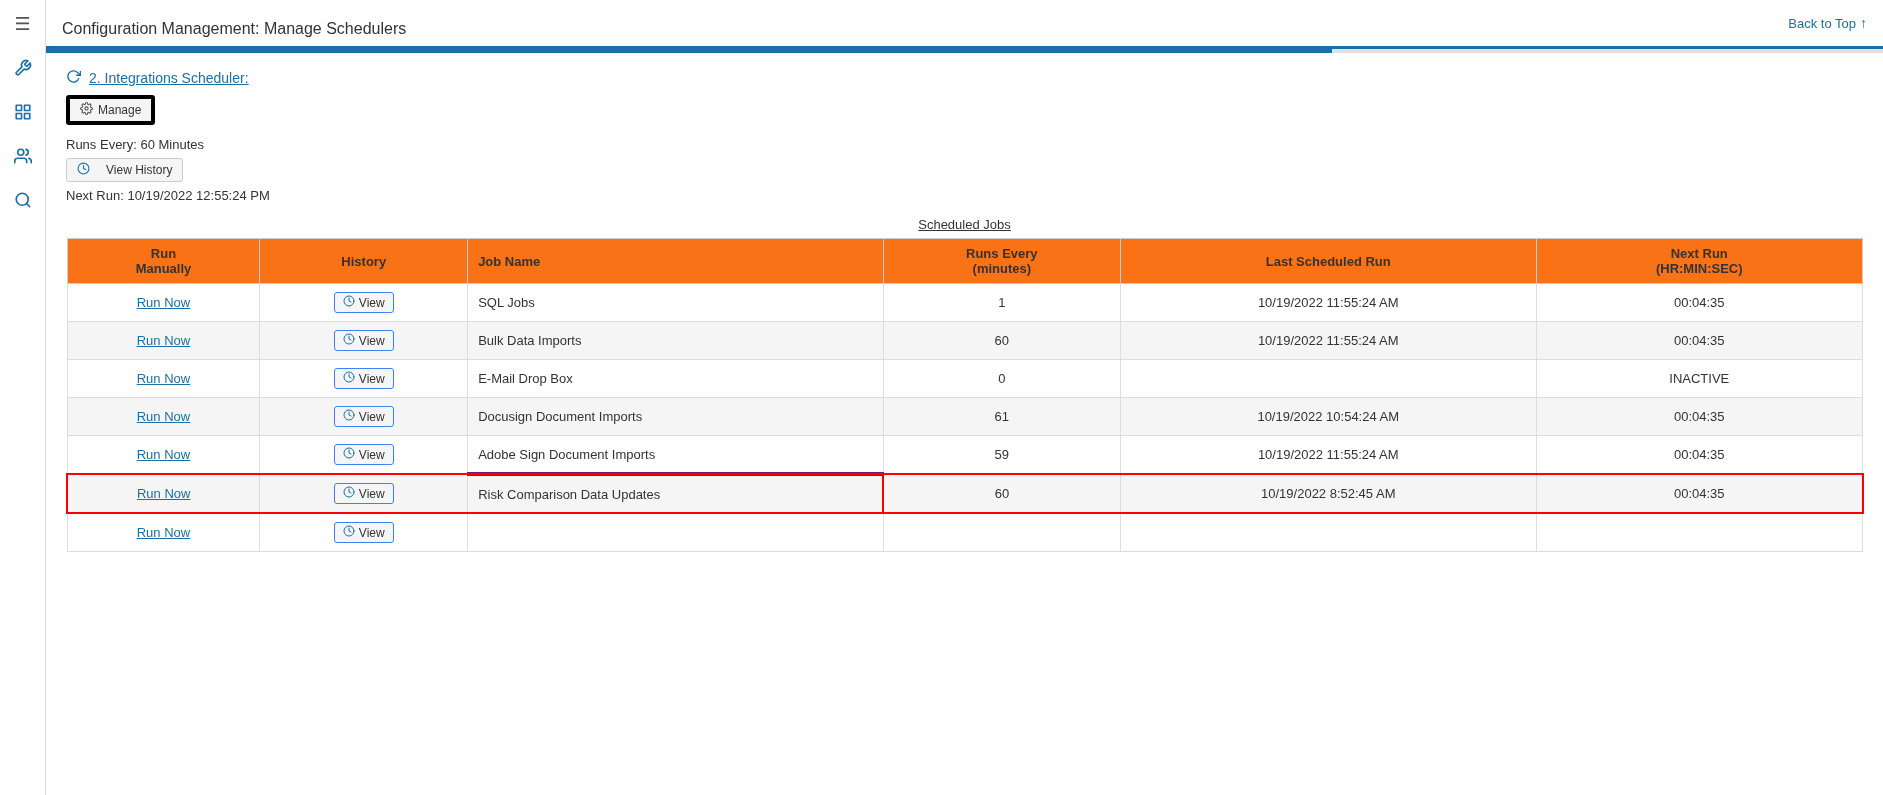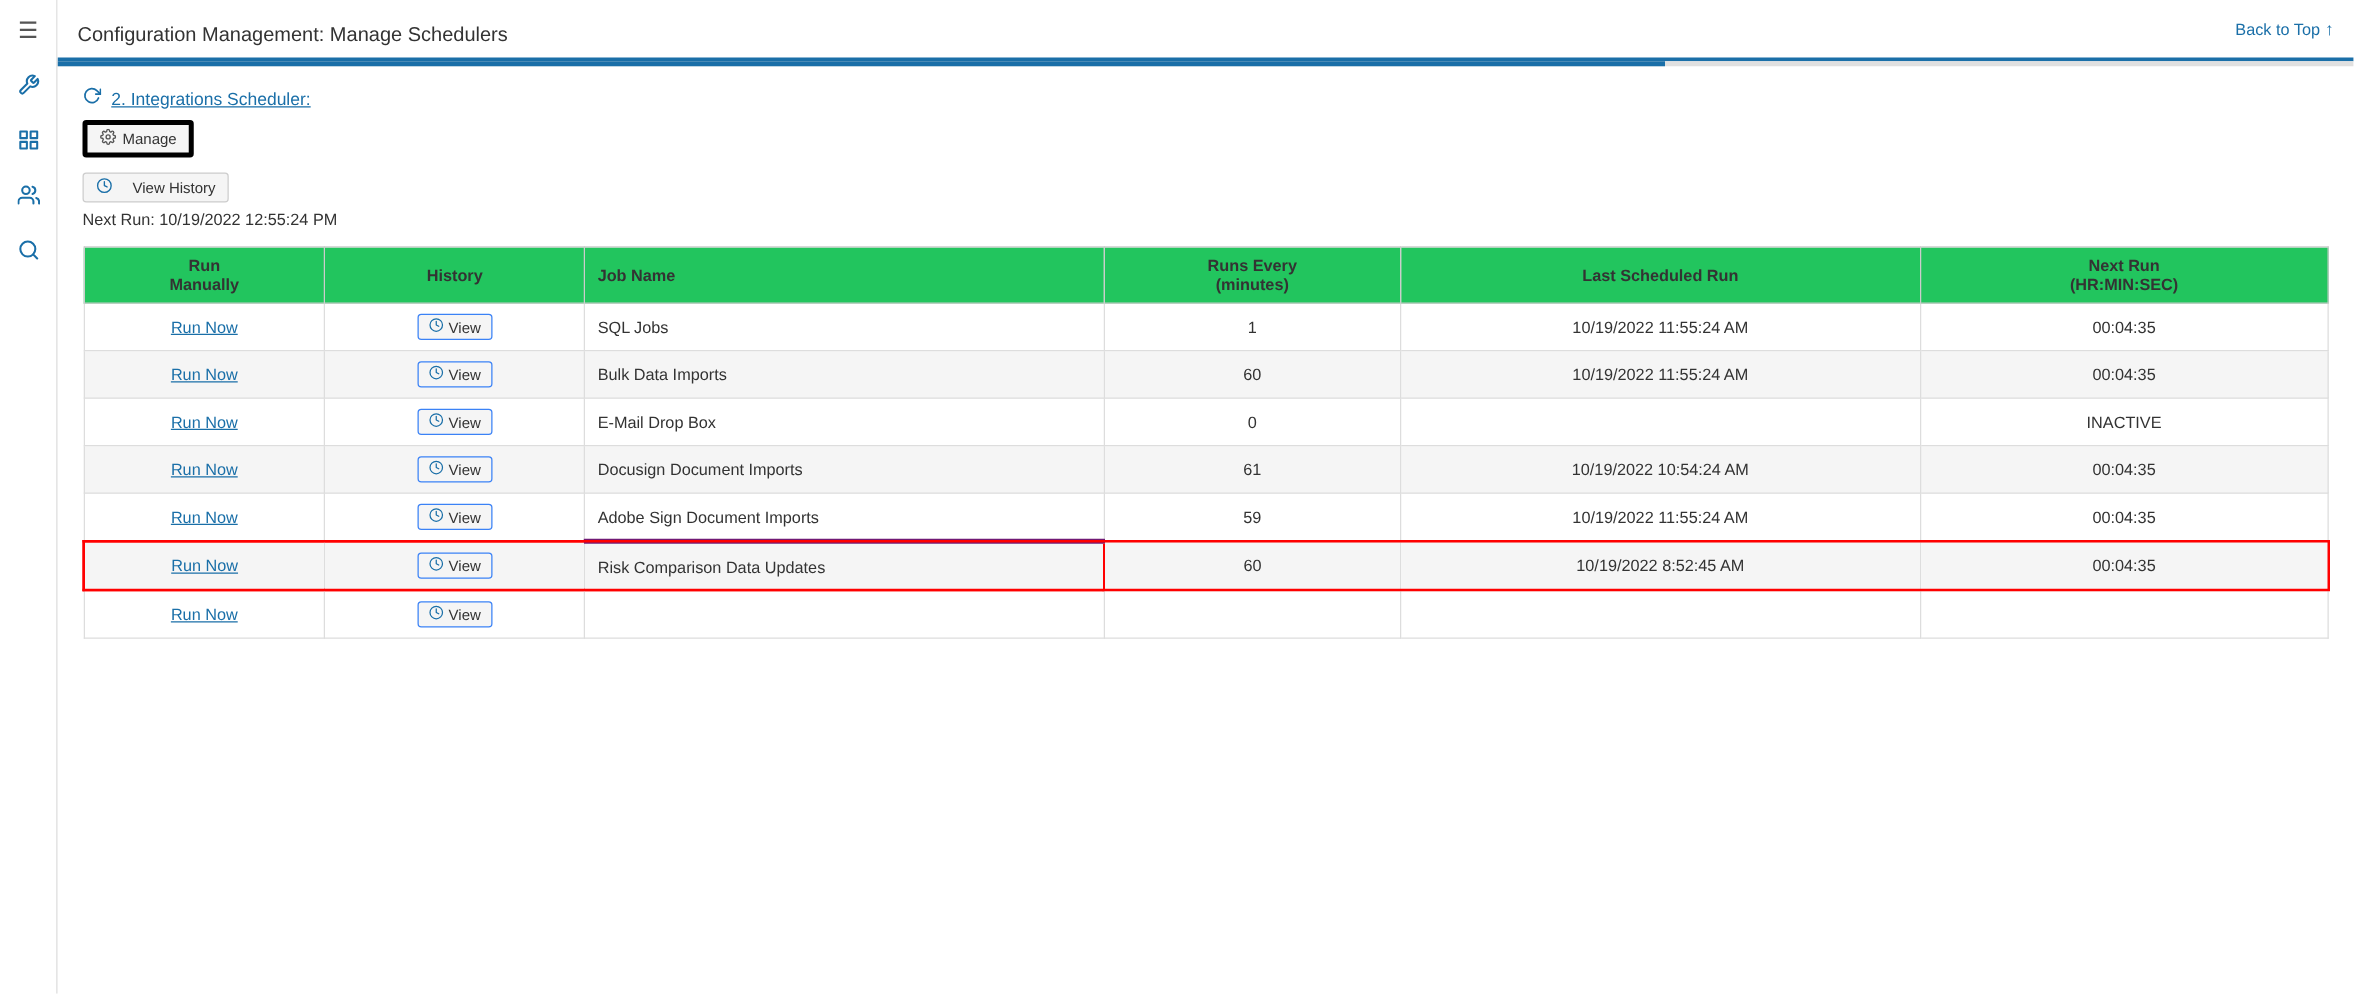--- a/index.html
+++ b/index.html
@@ -167,21 +167,21 @@
       font-size: 13px;
     }
     thead tr {
       background: #fff;
     }
     thead th {
       padding: 7px 10px;
       text-align: center;
       font-weight: bold;
       border: 1px solid #ccc;
-      background: #22c55e;
+      background: #f97316;
     }
     thead th.left-align {
       text-align: left;
     }
     tbody tr {
       border: 1px solid #ddd;
     }
     tbody tr:nth-child(odd) {
       background: #fff;
     }
@@ -292,33 +292,35 @@
     <button class="manage-btn">
       <span class="gear-icon">
         <svg width="13" height="13" viewBox="0 0 24 24" fill="none" stroke="#555" stroke-width="2" stroke-linecap="round" stroke-linejoin="round">
           <circle cx="12" cy="12" r="3"></circle>
           <path d="M19.4 15a1.65 1.65 0 0 0 .33 1.82l.06.06a2 2 0 0 1-2.83 2.83l-.06-.06a1.65 1.65 0 0 0-1.82-.33 1.65 1.65 0 0 0-1 1.51V21a2 2 0 0 1-4 0v-.09A1.65 1.65 0 0 0 9 19.4a1.65 1.65 0 0 0-1.82.33l-.06.06a2 2 0 0 1-2.83-2.83l.06-.06A1.65 1.65 0 0 0 4.68 15a1.65 1.65 0 0 0-1.51-1H3a2 2 0 0 1 0-4h.09A1.65 1.65 0 0 0 4.6 9a1.65 1.65 0 0 0-.33-1.82l-.06-.06a2 2 0 0 1 2.83-2.83l.06.06A1.65 1.65 0 0 0 9 4.68a1.65 1.65 0 0 0 1-1.51V3a2 2 0 0 1 4 0v.09a1.65 1.65 0 0 0 1 1.51 1.65 1.65 0 0 0 1.82-.33l.06-.06a2 2 0 0 1 2.83 2.83l-.06.06A1.65 1.65 0 0 0 19.4 9a1.65 1.65 0 0 0 1.51 1H21a2 2 0 0 1 0 4h-.09a1.65 1.65 0 0 0-1.51 1z"></path>
         </svg>
       </span>
       <span>Manage</span>
     </button>
 
+    <div class="runs-every">Runs Every: 60 Minutes</div>
 
     <button class="view-history-btn">
       <span class="clock-icon">
         <svg width="13" height="13" viewBox="0 0 24 24" fill="none" stroke="#1a6fa8" stroke-width="2" stroke-linecap="round" stroke-linejoin="round">
           <circle cx="12" cy="12" r="10"></circle>
             <polyline points="12 6 12 12 16 14"></polyline>
         </svg>
       </span>
       <span>View History</span>
     </button>
 
     <div class="next-run">Next Run: 10/19/2022 12:55:24 PM</div>
 
+    <div class="table-section-title">Scheduled Jobs</div>
 
     <table>
       <thead>
         <tr>
           <th style="white-space: pre-line; width: 130px;">Run<br>Manually</th>
           <th style="width: 140px;">History</th>
           <th class="left-align" style="width: 280px;">Job Name</th>
           <th style="width: 160px;">Runs Every<br>(minutes)</th>
           <th style="width: 280px;">Last Scheduled Run</th>
           <th style="width: 220px;">Next Run<br>(HR:MIN:SEC)</th>

